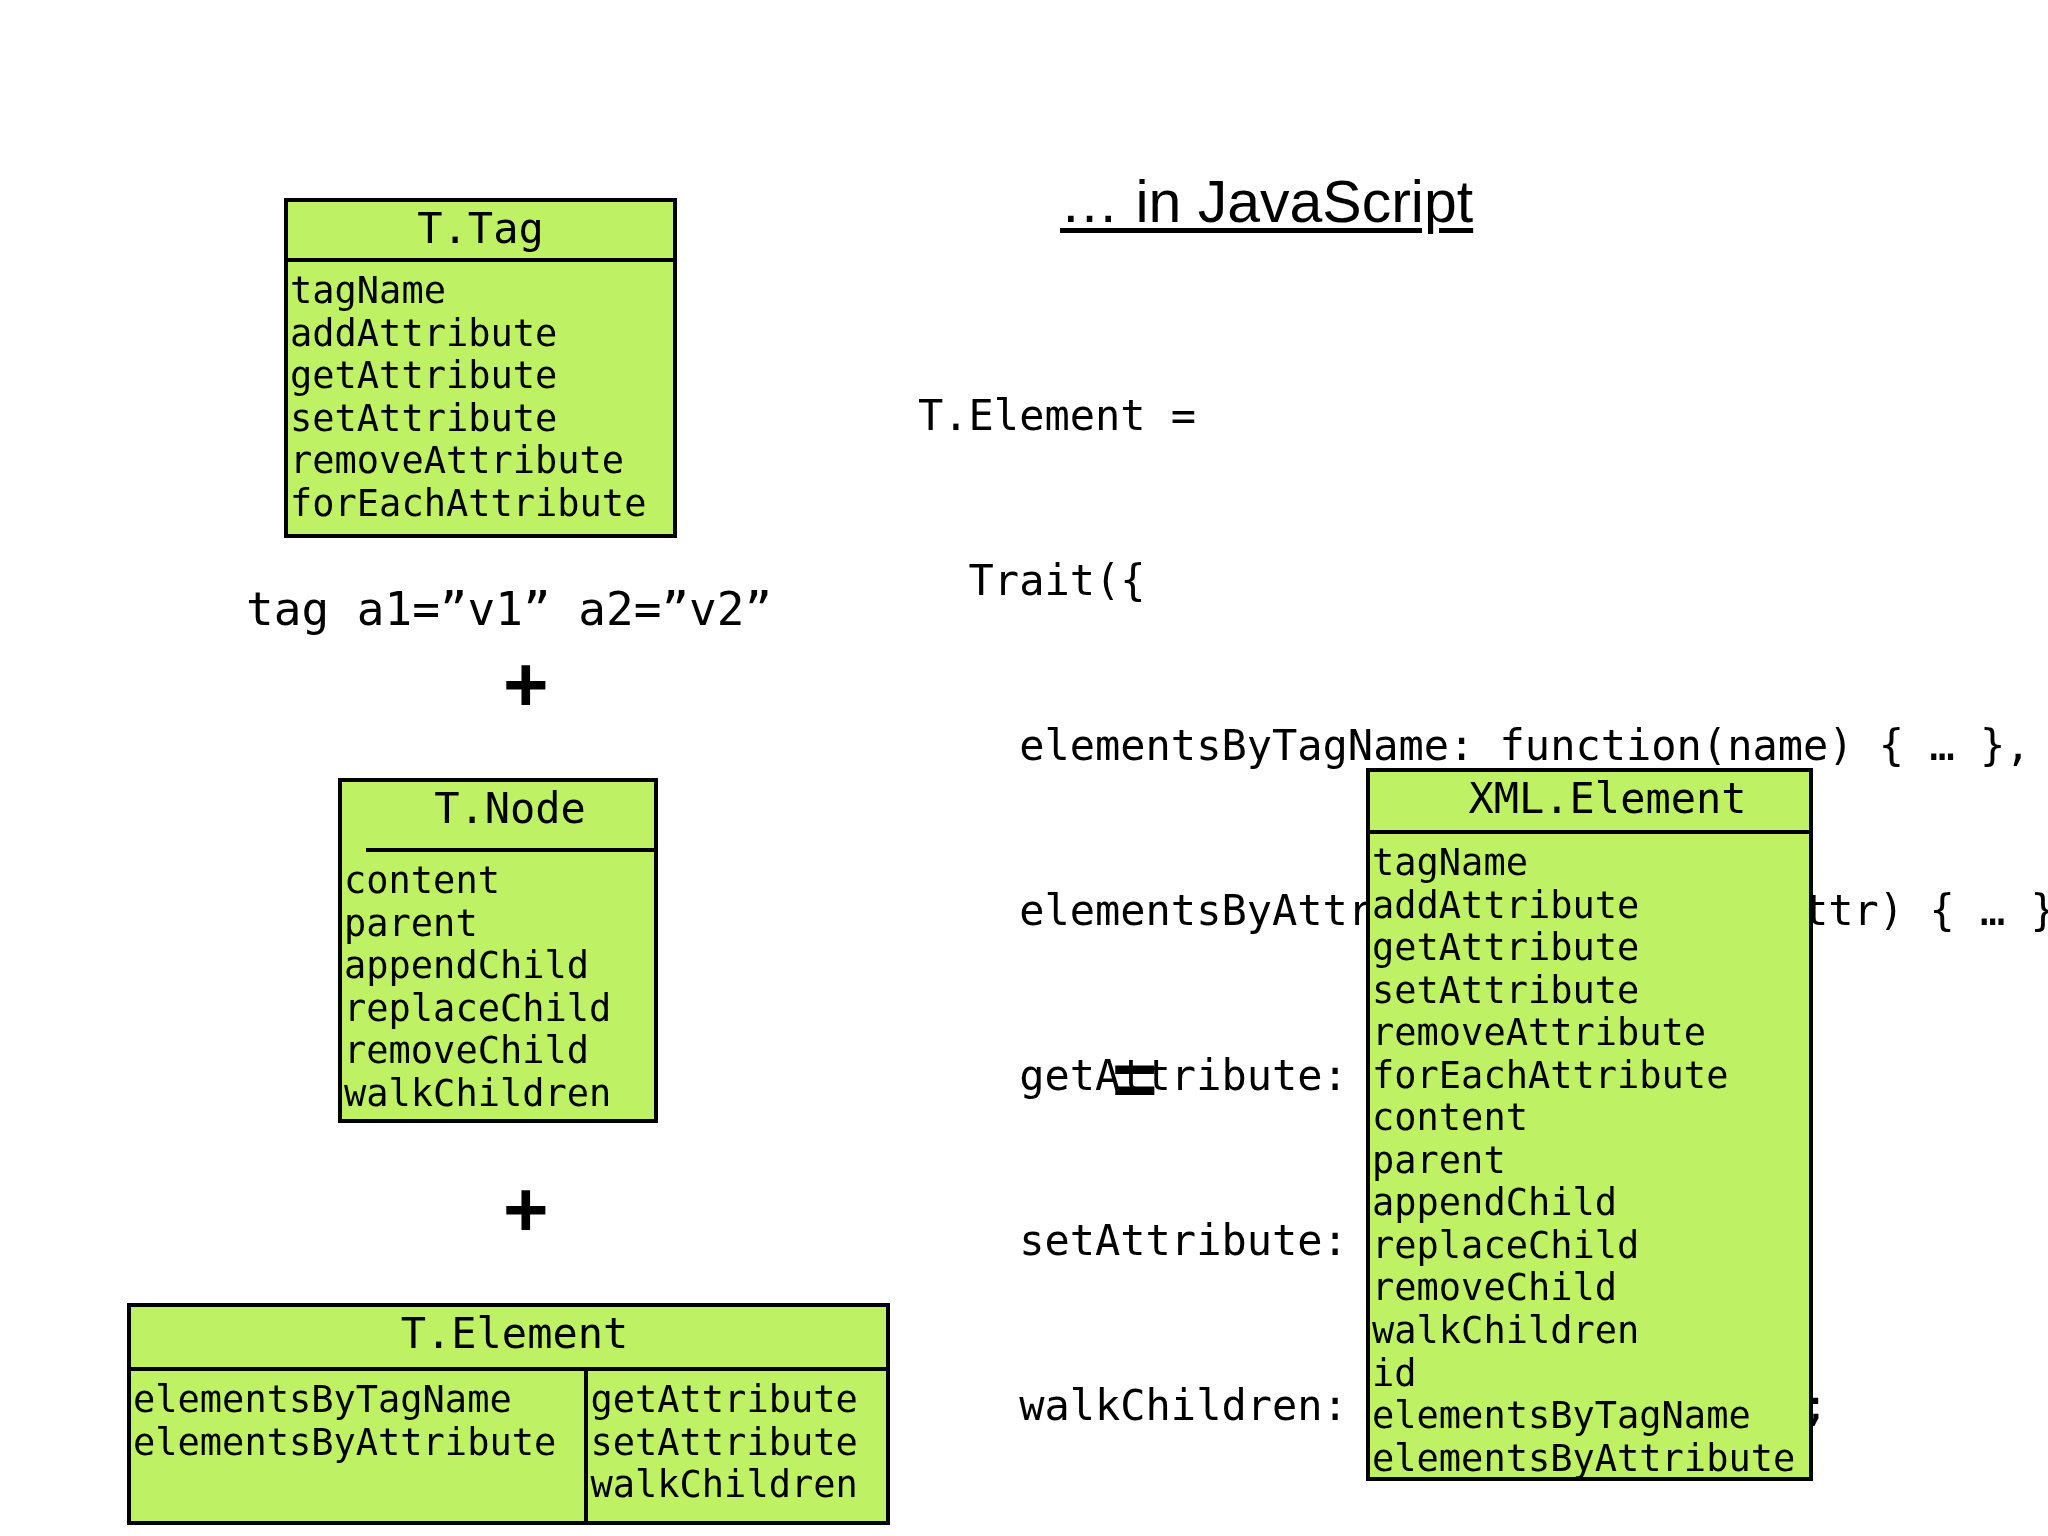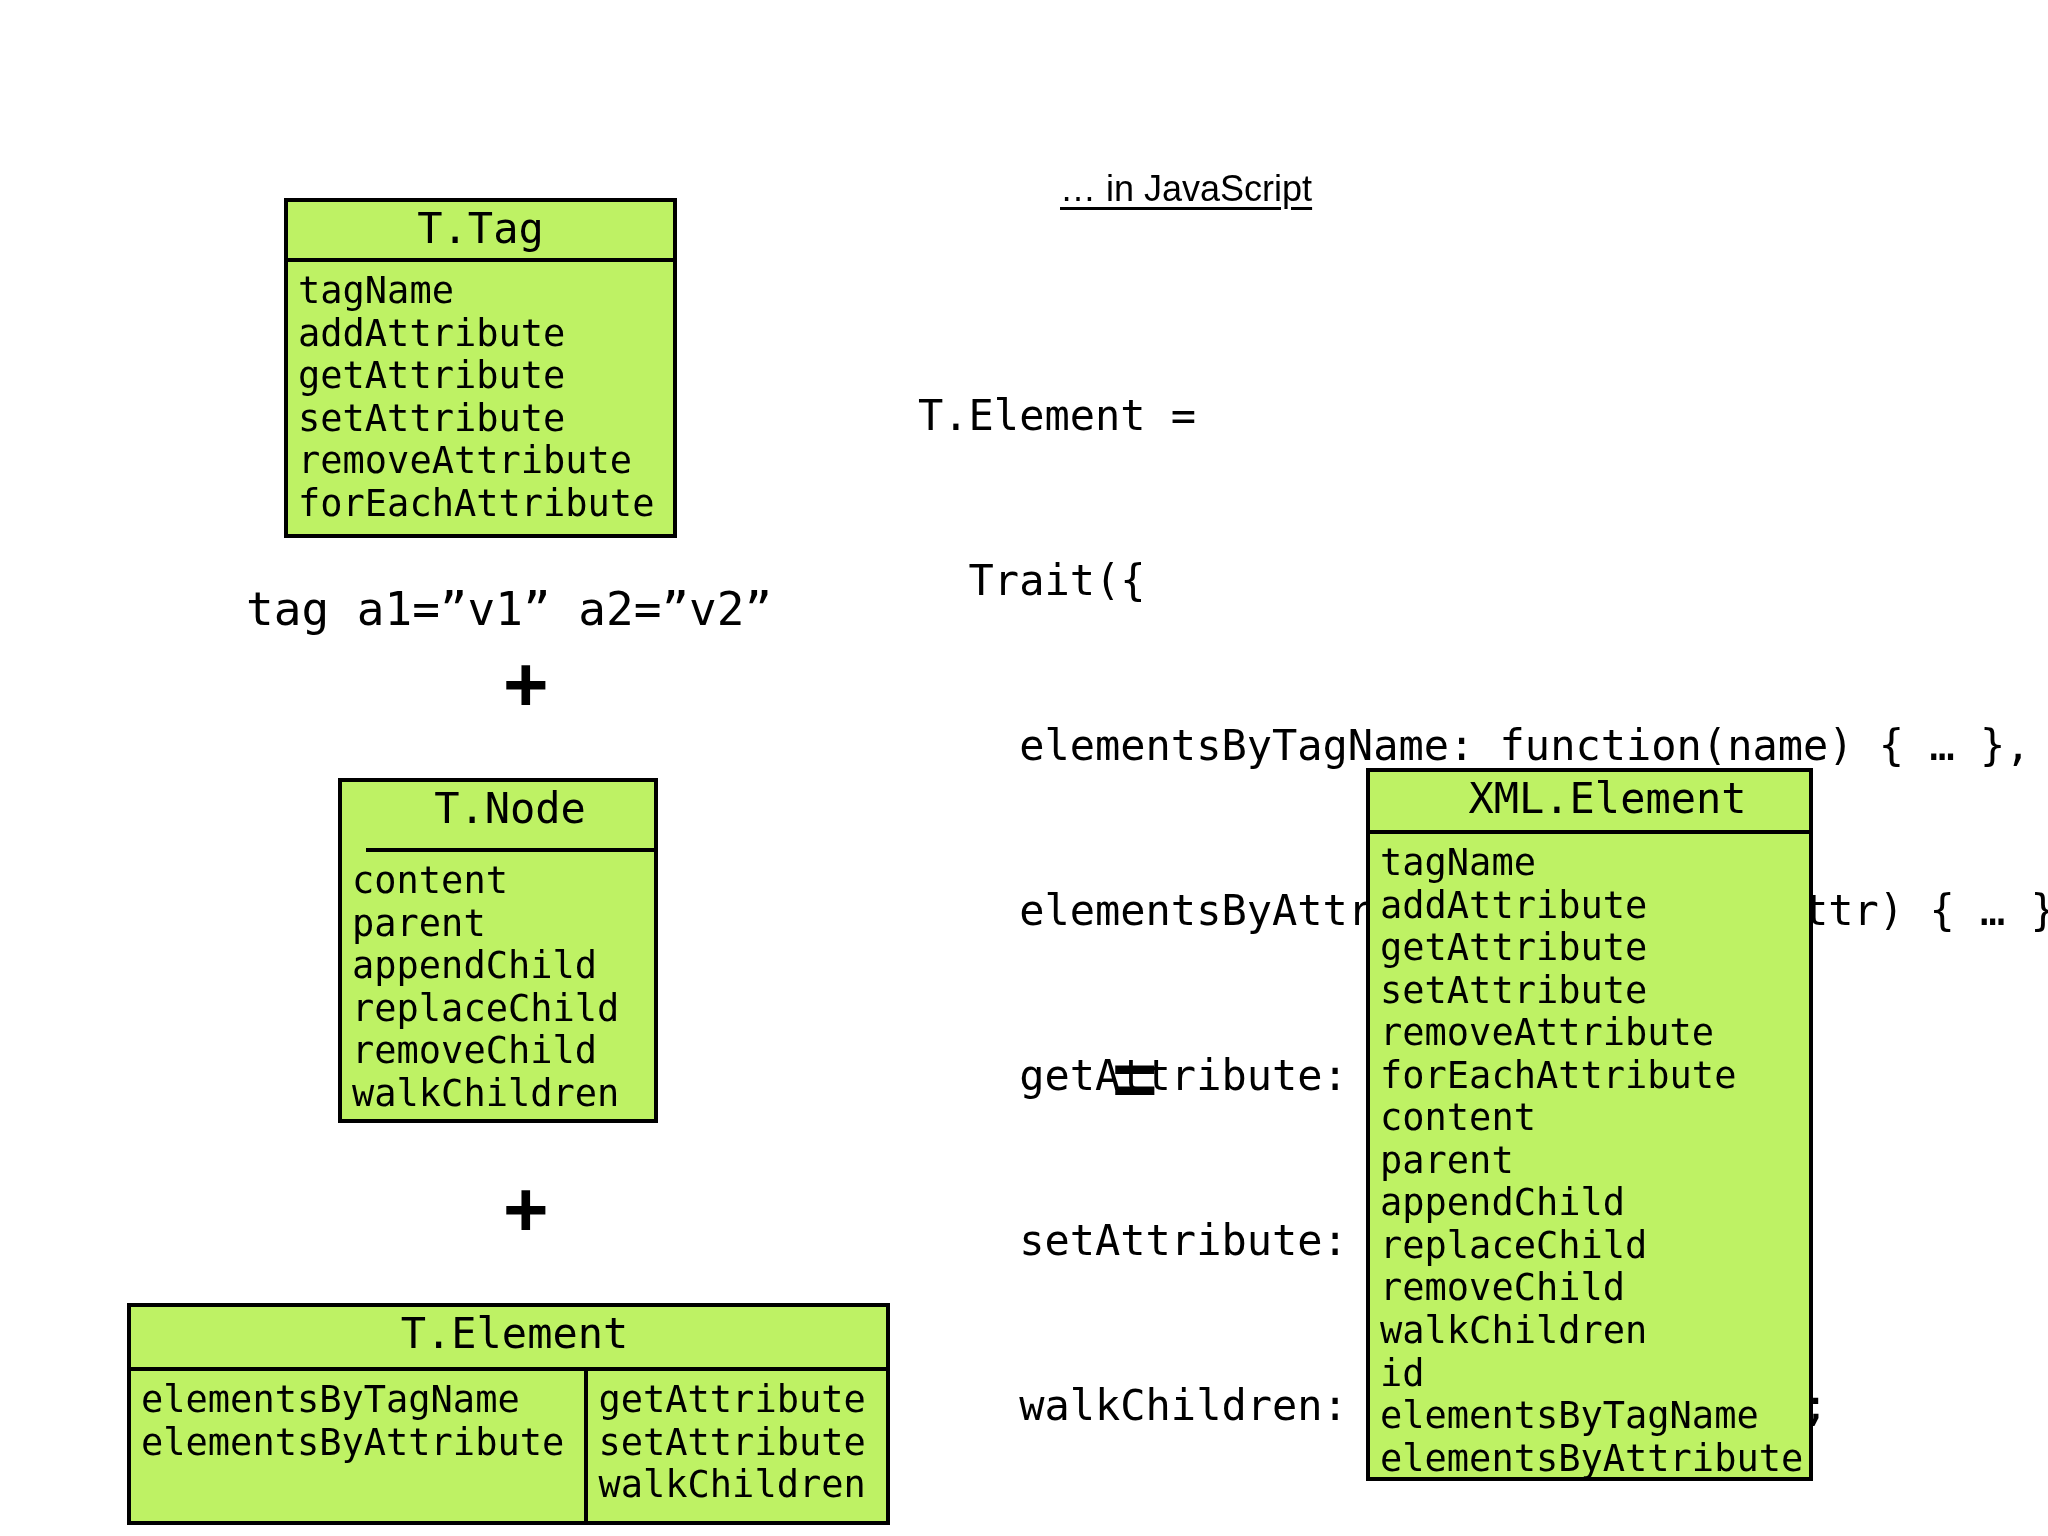--- a/index.html
+++ b/index.html
@@ -70,21 +70,21 @@
     white-space: nowrap;
   }
   .class-body {
     display: flex;
     flex-direction: row;
     align-items: stretch;
   }
   .class-col {
     box-sizing: border-box;
     flex: 1 1 auto;
-    padding: 8px 10px 14px 10px;
+    padding: 8px 10px 14px 2px;
   }
   .class-col + .class-col {
     border-left: 4px solid #000000;
   }
   .member {
     font-family: "DejaVu Sans Mono", monospace;
     font-size: 37px;
     line-height: 1.15;
     color: #000000;
     white-space: nowrap;
@@ -131,21 +131,21 @@
     color: #000000;
   }
   #equals-1 { left: 1112px; top: 1040px; }
 
   
   #js-heading {
     position: absolute;
     left: 1060px;
     top: 168px;
     font-family: "Liberation Sans", sans-serif;
-    font-size: 36px;
+    font-size: 59px;
     color: #000000;
     text-decoration: underline;
     text-underline-offset: 6px;
     white-space: nowrap;
   }
   #js-code {
     position: absolute;
     left: 918px;
     top: 278px;
     font-family: "DejaVu Sans Mono", monospace;

